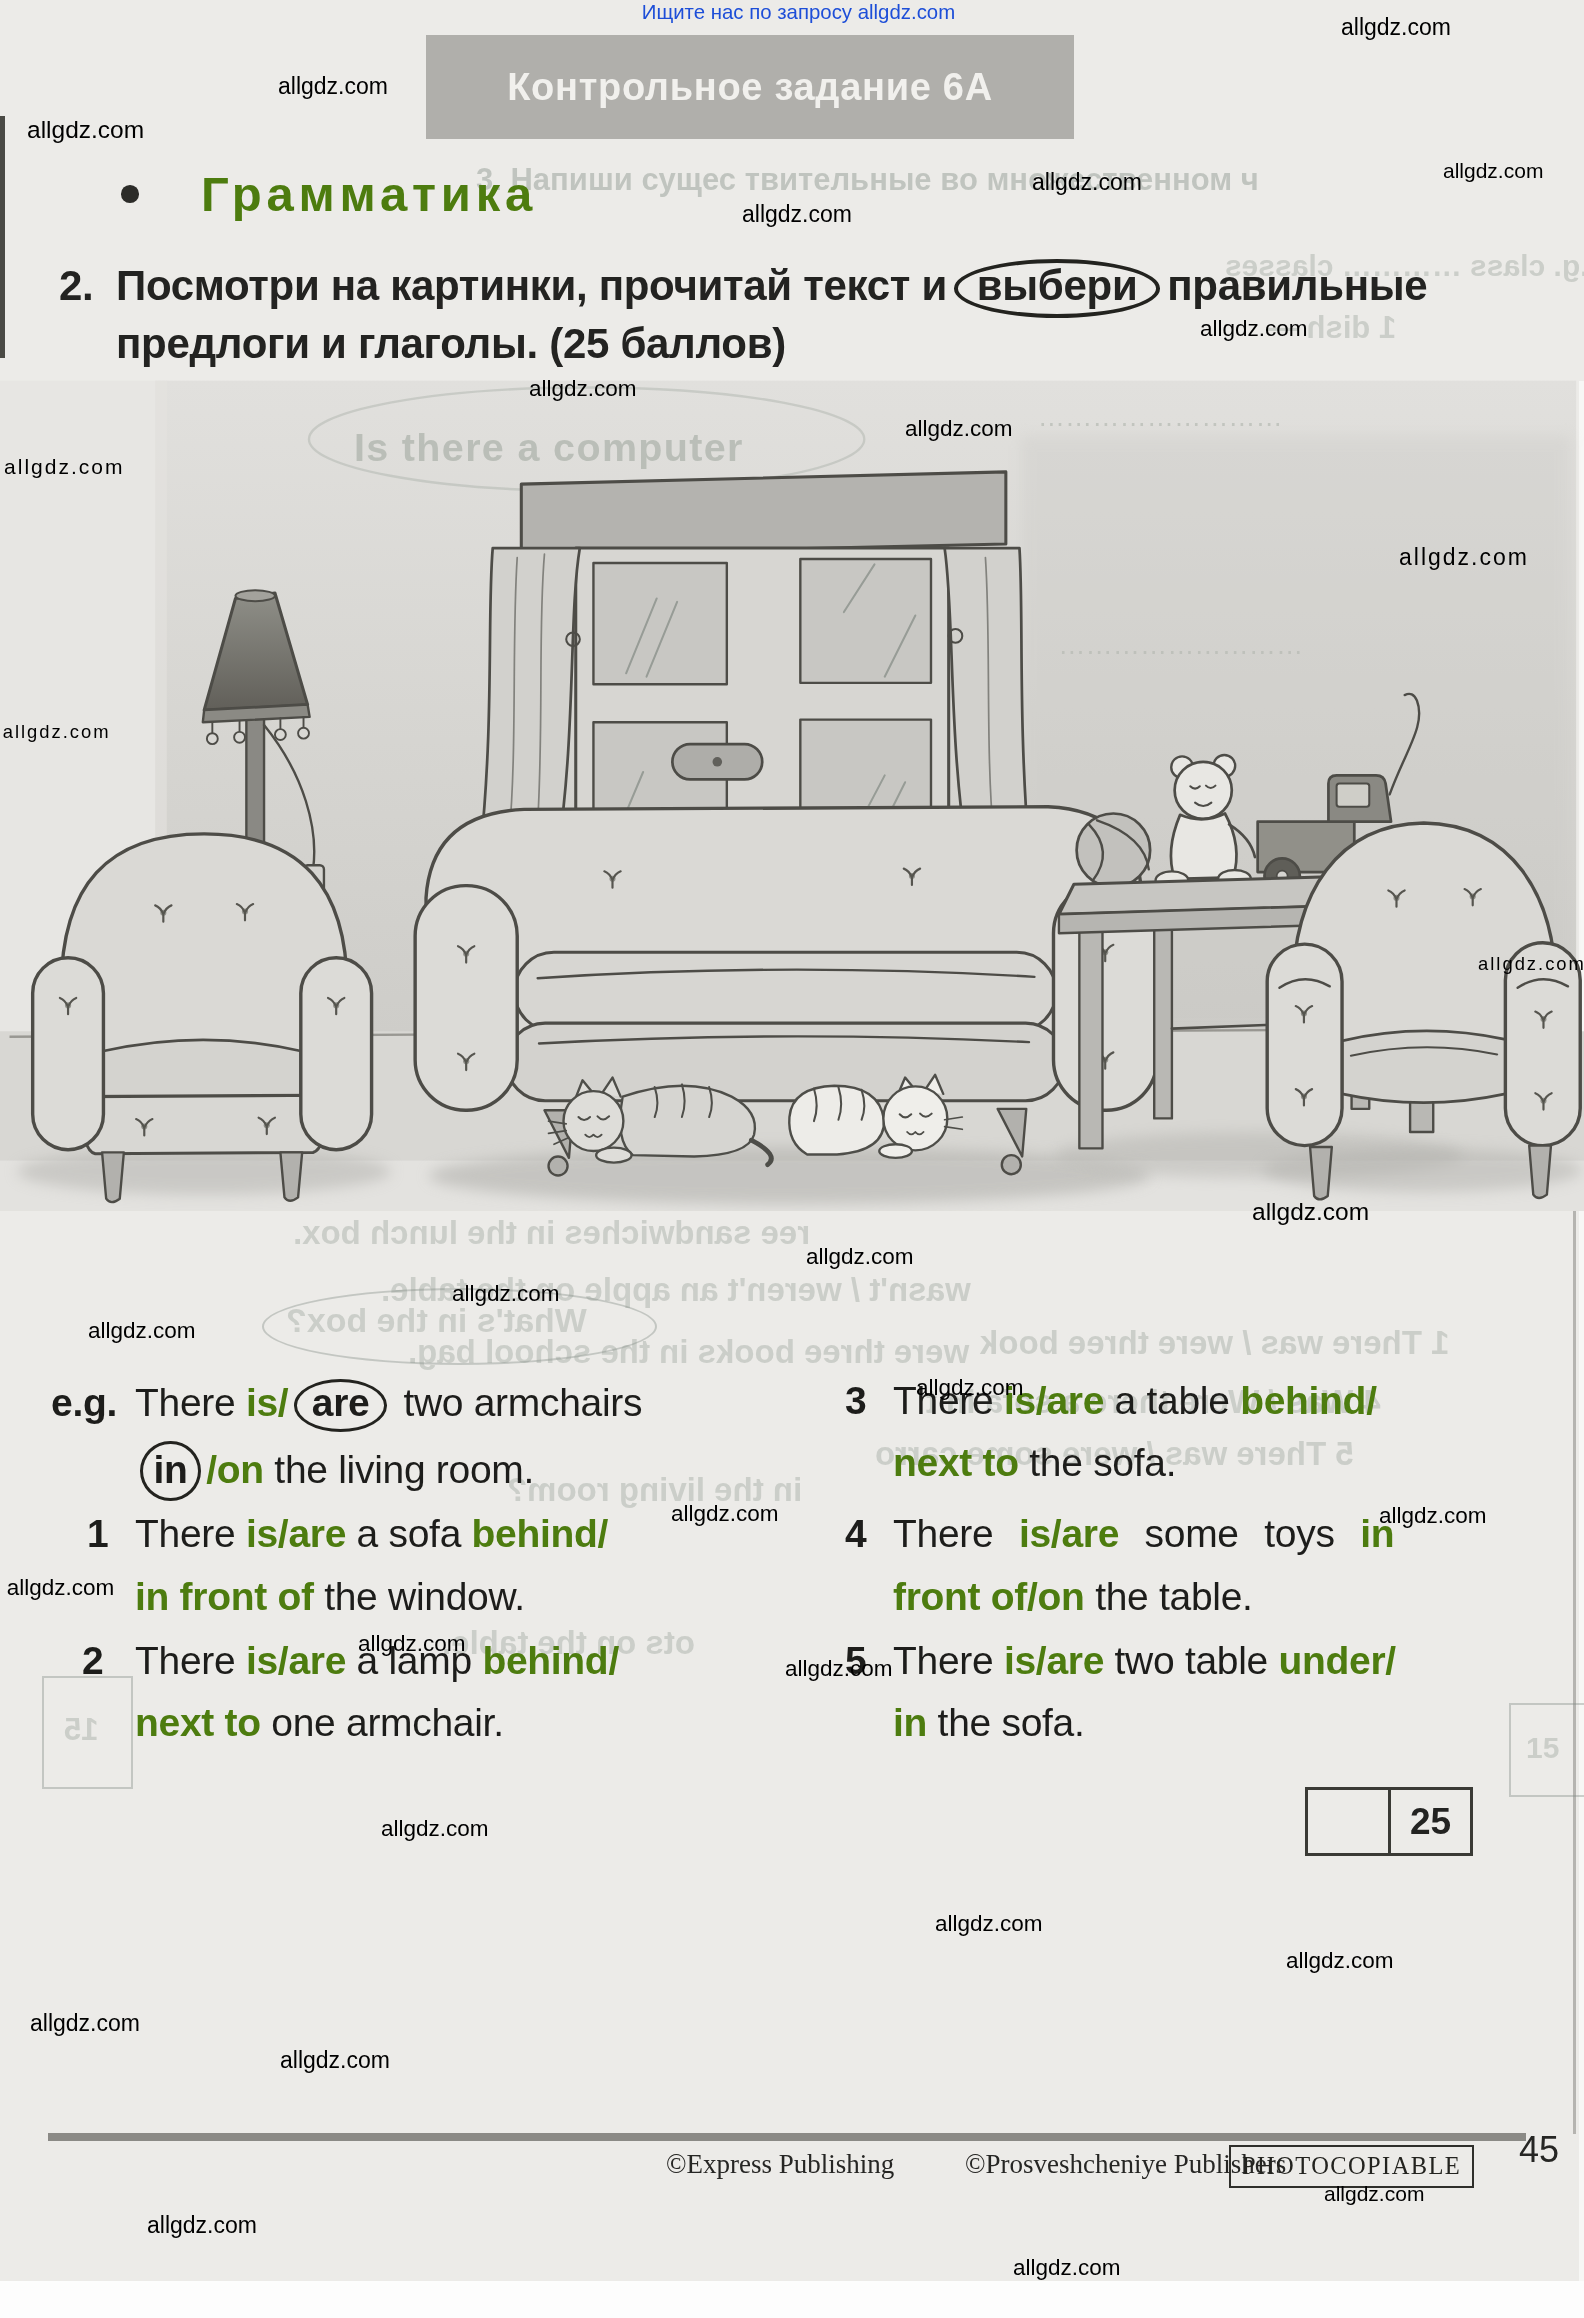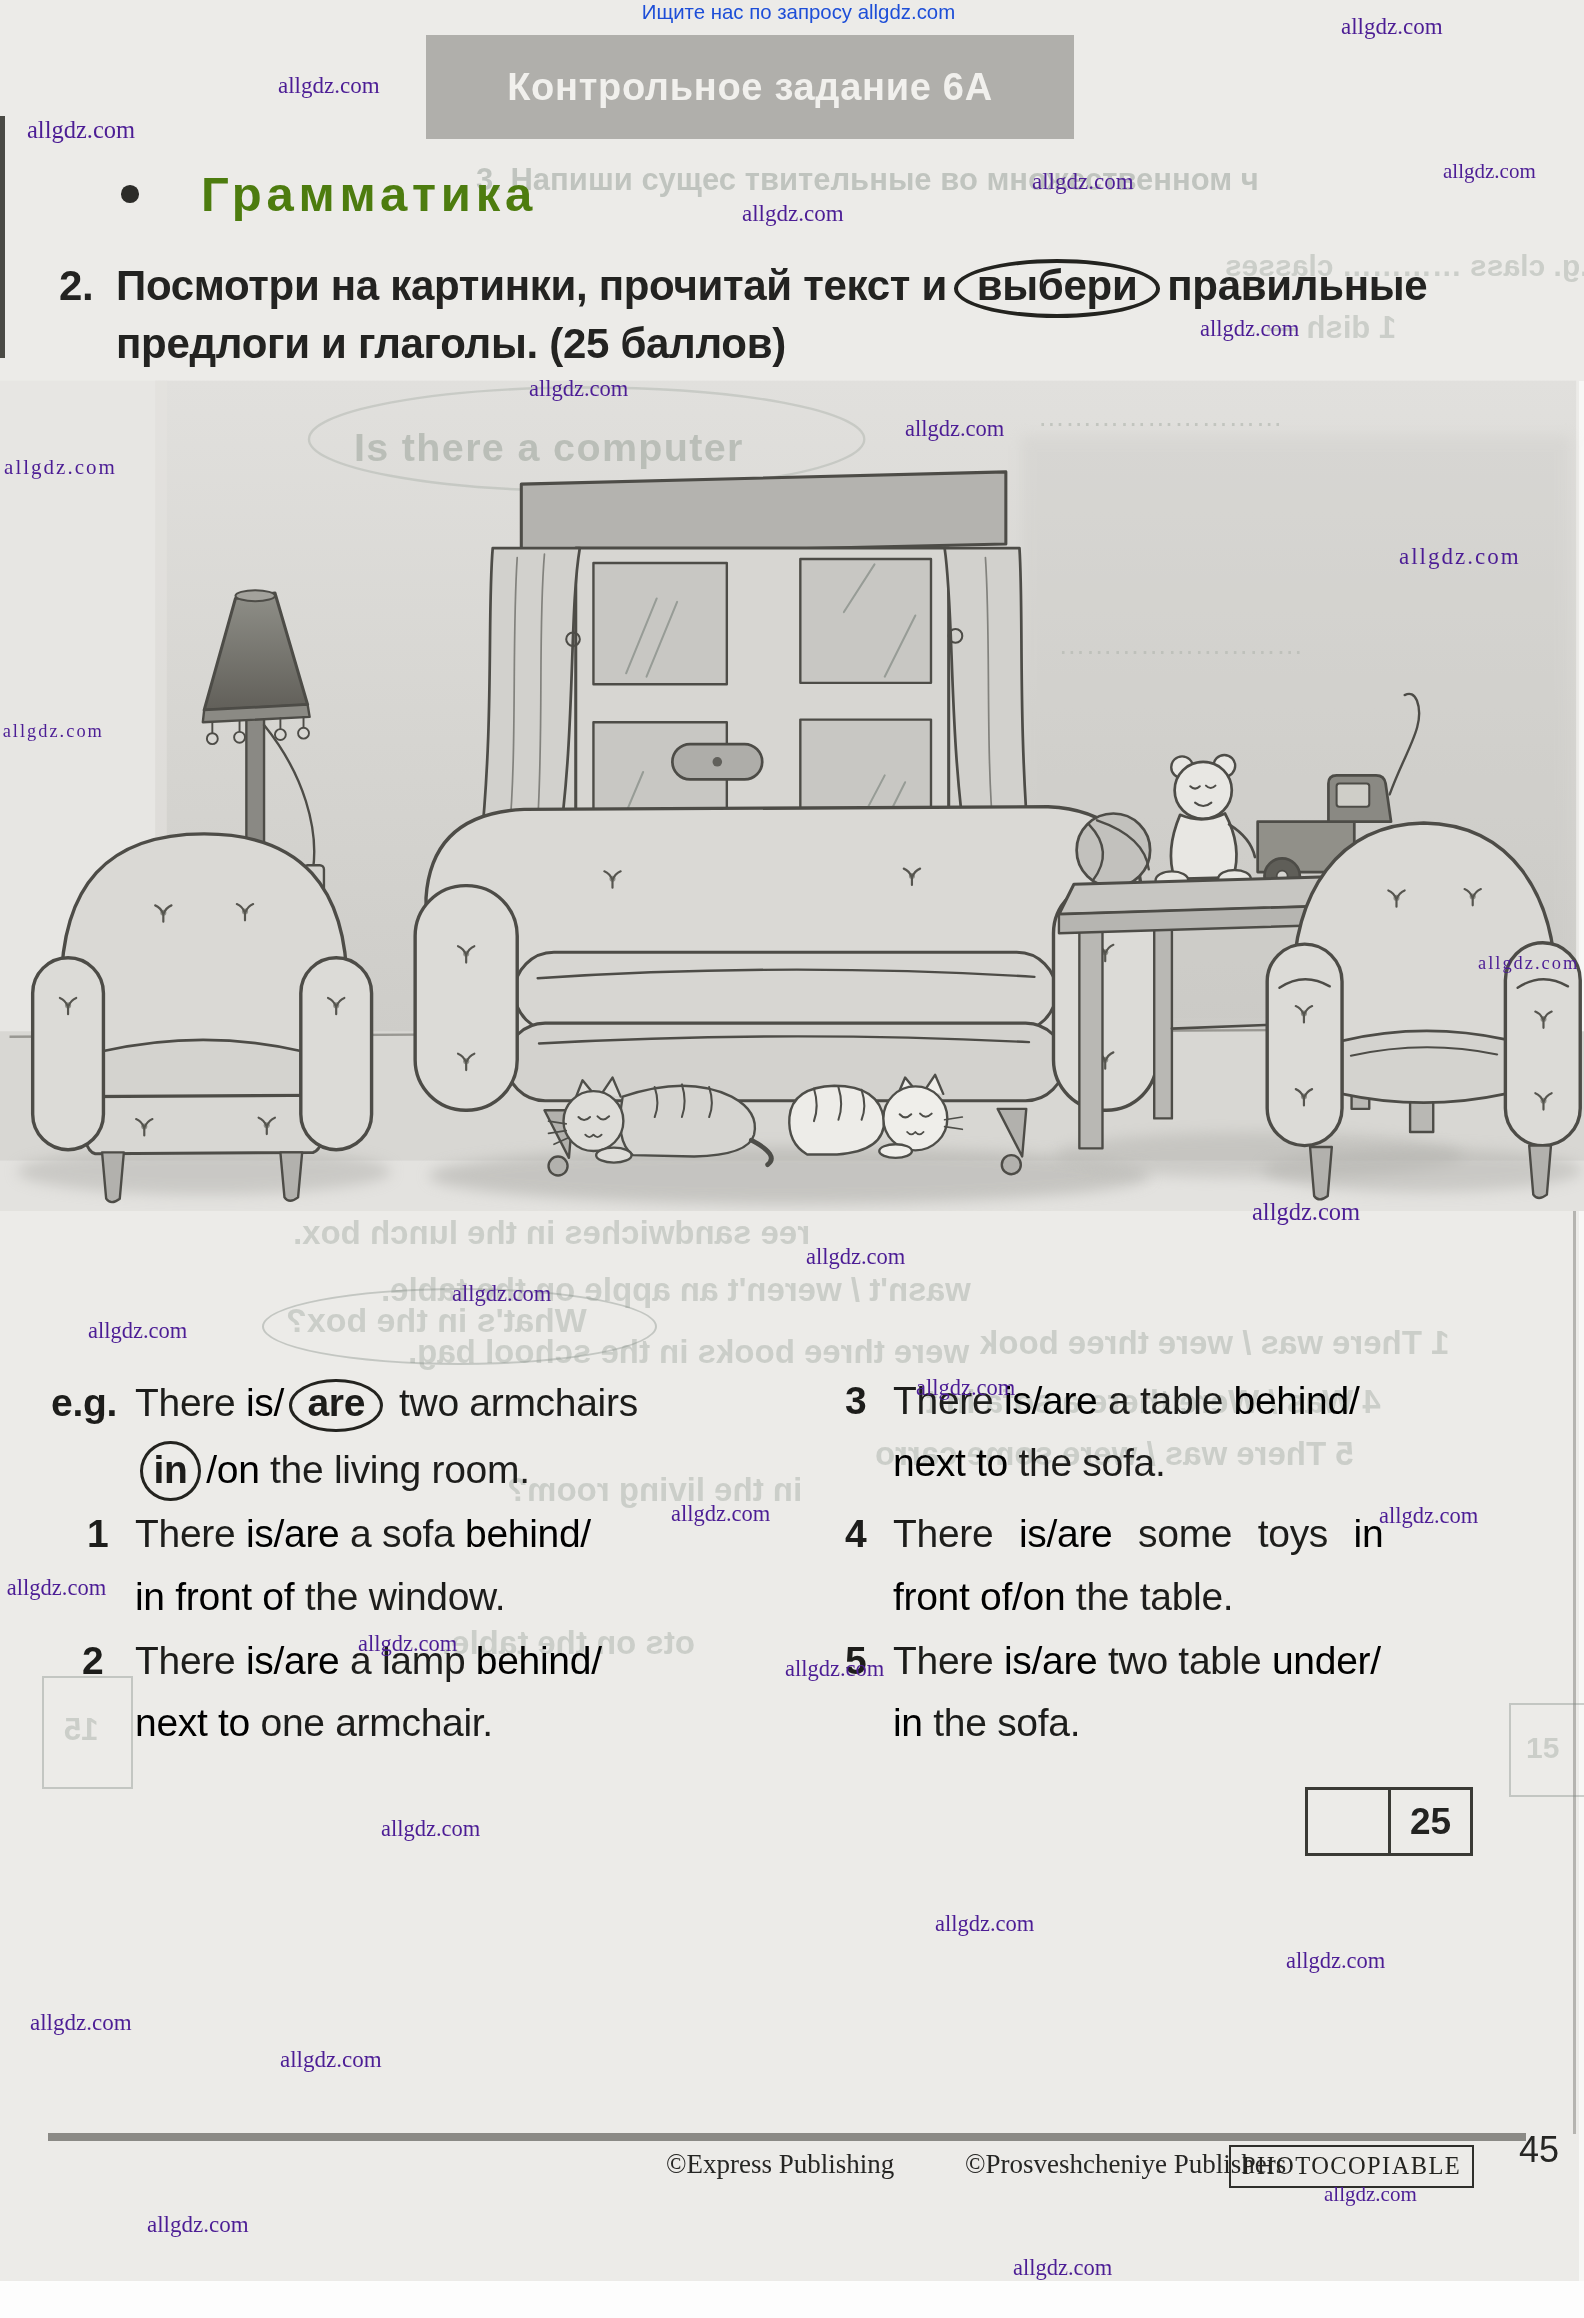--- a/index.html
+++ b/index.html
@@ -1,38 +1,38 @@
 <!DOCTYPE html>
 <html style="font-size:11px"><head>
 <meta charset="utf-8">
 <style>
   html,body{margin:0;padding:0;background:#ffffff;}
   #page{position:relative;width:1585px;height:2319px;background:#ecebe8;overflow:hidden;
         font-family:"Liberation Sans",sans-serif;color:#222220;}
   .abs{position:absolute;}
   .nw{white-space:nowrap;}
   
-  .wm{position:absolute;color:#4c1d95;font-size:22.5px;white-space:nowrap;font-family:Liberation Serif, serif;}
+  .wm{position:absolute;color:#000000;font-size:22.5px;white-space:nowrap;font-family:Liberation Sans, sans-serif;}
   .wmsp{letter-spacing:2px;}
   
   .promo{left:6px;top:1.4px;width:100%;text-align:center;font-size:20.4px;color:#1d4ed8;}
   .purple{left:0;top:2285px;width:100%;text-align:center;font-size:26px;color:#4b2a84;}
   
   .banner{left:426px;top:35px;width:648px;height:104px;background:#b0afab;display:flex;align-items:center;justify-content:center;}
   .banner span{font-size:38px;font-weight:bold;color:#f1f0ed;letter-spacing:0.7px;}
   
   .gdot{left:121px;top:185px;width:17.7px;height:17.7px;border-radius:50%;background:#2c2c29;}
   .ghead{left:185px;top:166px;font-size:49px;font-weight:bold;letter-spacing:4.8px;color:#4d7c0f;margin-left:16px;}
   
   .tline{position:absolute;font-size:42px;font-weight:bold;color:#232321;white-space:nowrap;letter-spacing:-0.3px;}
   .tnum{display:inline-block;width:57px;}
   .circ{display:inline-block;border:4.1px solid #23231f;border-radius:50%;padding:1.4px 19px 5.4px;margin:0 6.8px;line-height:1.05;}
   
   .ex{position:absolute;font-size:39px;color:#1d1d1b;white-space:nowrap;letter-spacing:-0.3px;}
-  .ex b{font-weight:normal;color:#000000;margin-top:28px;}
+  .ex b{font-weight:bold;color:#4d7c0f;margin-top:28px;}
   .lab{display:inline-block;width:84px;font-weight:bold;}
   .inum{display:inline-block;width:48px;font-weight:bold;}
   .wcirc{display:inline-block;border:3.4px solid #23231f;border-radius:50%;padding:1.4px 15px 4.8px;margin:0 5.4px;font-weight:bold;line-height:1.05;text-align:right;}
   .wcirc2{display:inline-block;border:3.4px solid #23231f;border-radius:50%;padding:6.1px 10.2px 8.8px;margin:0 5.4px;font-weight:bold;line-height:1;}
   
   .bl{position:absolute;color:#8d978e;opacity:.34;font-weight:bold;white-space:nowrap;}
   .mir{transform:scaleX(-1);transform-origin:center;display:inline-block;}
   .blbox{position:absolute;border:2.7px solid rgba(130,140,131,.38);}
   .blell{position:absolute;border:2.7px solid rgba(130,140,131,.38);border-radius:50%;}
   

